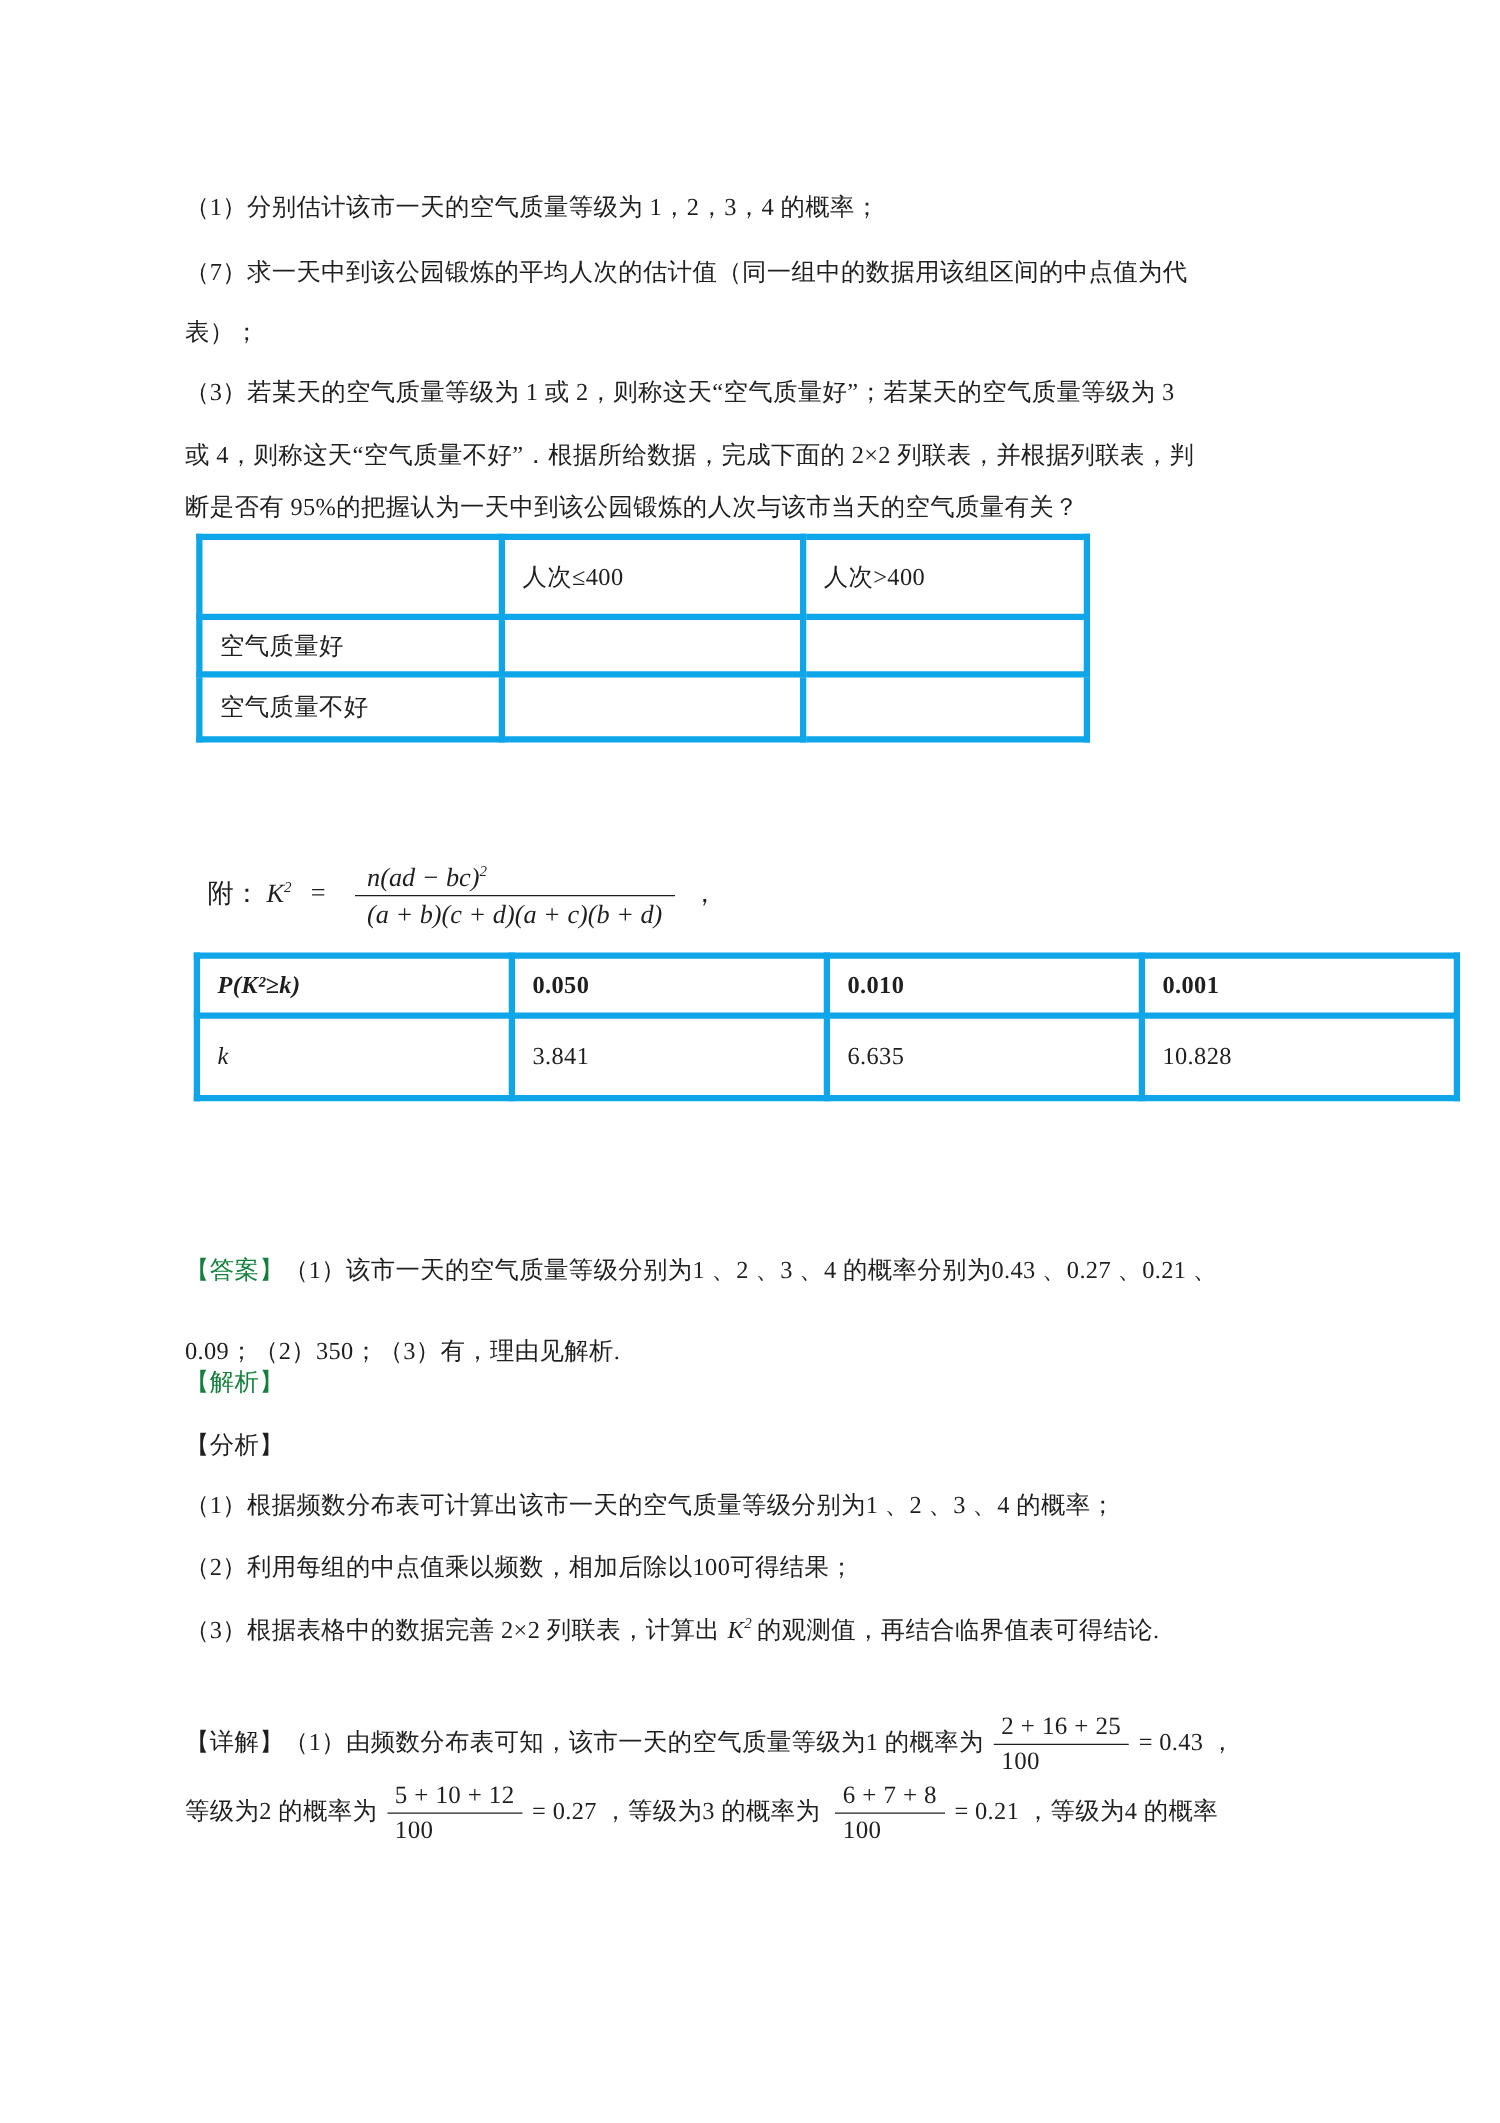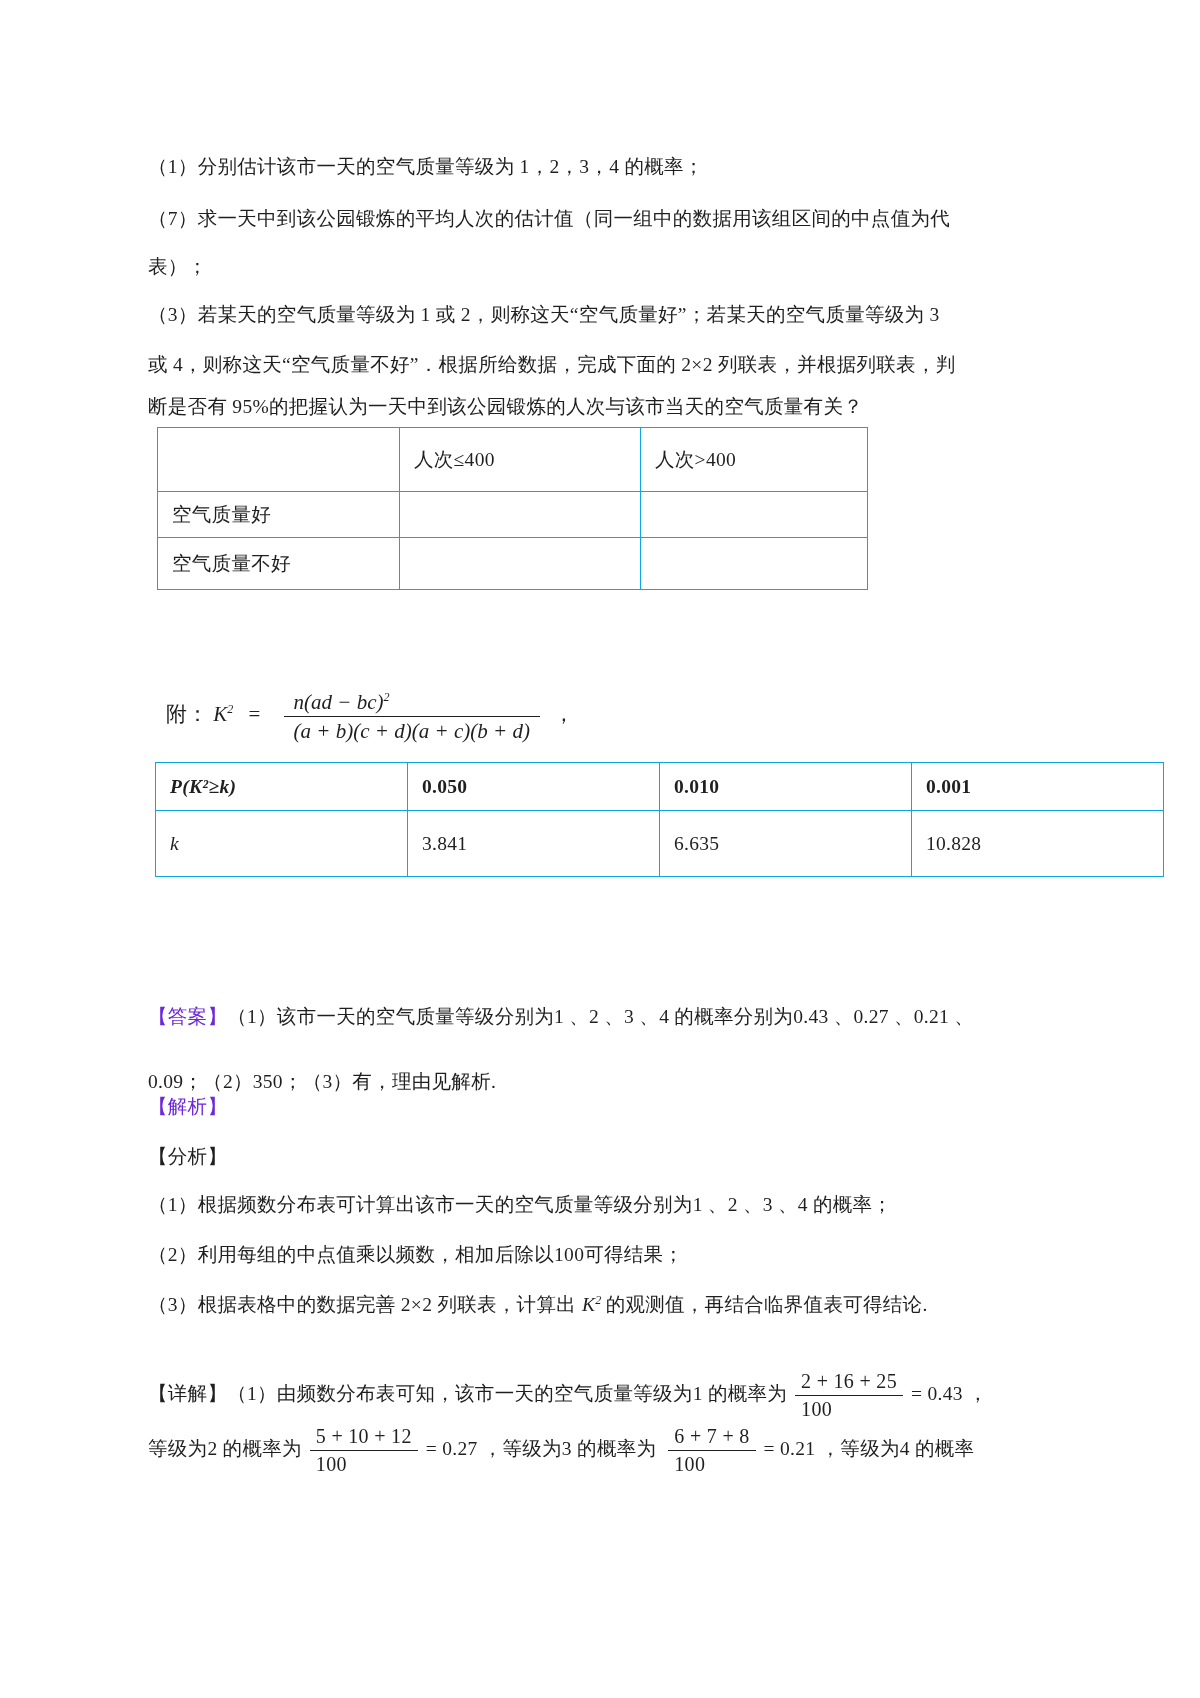--- a/index.html
+++ b/index.html
@@ -13,26 +13,26 @@
     overflow:hidden;
   }
   .line{
     position:absolute;
     left:148px;
     white-space:nowrap;
     font-size:19.5px;
     line-height:30px;
     letter-spacing:0.3px;
   }
-  .blue{color:#6d28d9;}
+  .blue{color:#15803d;}
   .math{font-style:italic;}
   sup{font-size:12px;line-height:0;}
   
   table{border-collapse:collapse;position:absolute;table-layout:fixed;background:#fff;}
-  td{border:1px solid #0ea5e9;font-size:19.5px;vertical-align:middle;padding:0 0 0 14px;letter-spacing:0.3px;}
+  td{border:5px solid #0ea5e9;font-size:19.5px;vertical-align:middle;padding:0 0 0 14px;letter-spacing:0.3px;}
   .t1{left:157px;top:427px;width:710px;}
   .t1 col.c1{width:242px;} .t1 col.c2{width:241px;} .t1 col.c3{width:227px;}
   .t1 tr.r1{height:64px;} .t1 tr.r2{height:46px;} .t1 tr.r3{height:52px;}
   .t2{left:155px;top:762px;width:1008px;}
   .t2 col{width:252px;}
   .t2 tr.r1{height:48px;font-weight:bold;} .t2 tr.r2{height:66px;}
   
   .formula-line{
     position:absolute;left:166px;top:672px;height:84px;line-height:84px;
     white-space:nowrap;font-size:21px;

